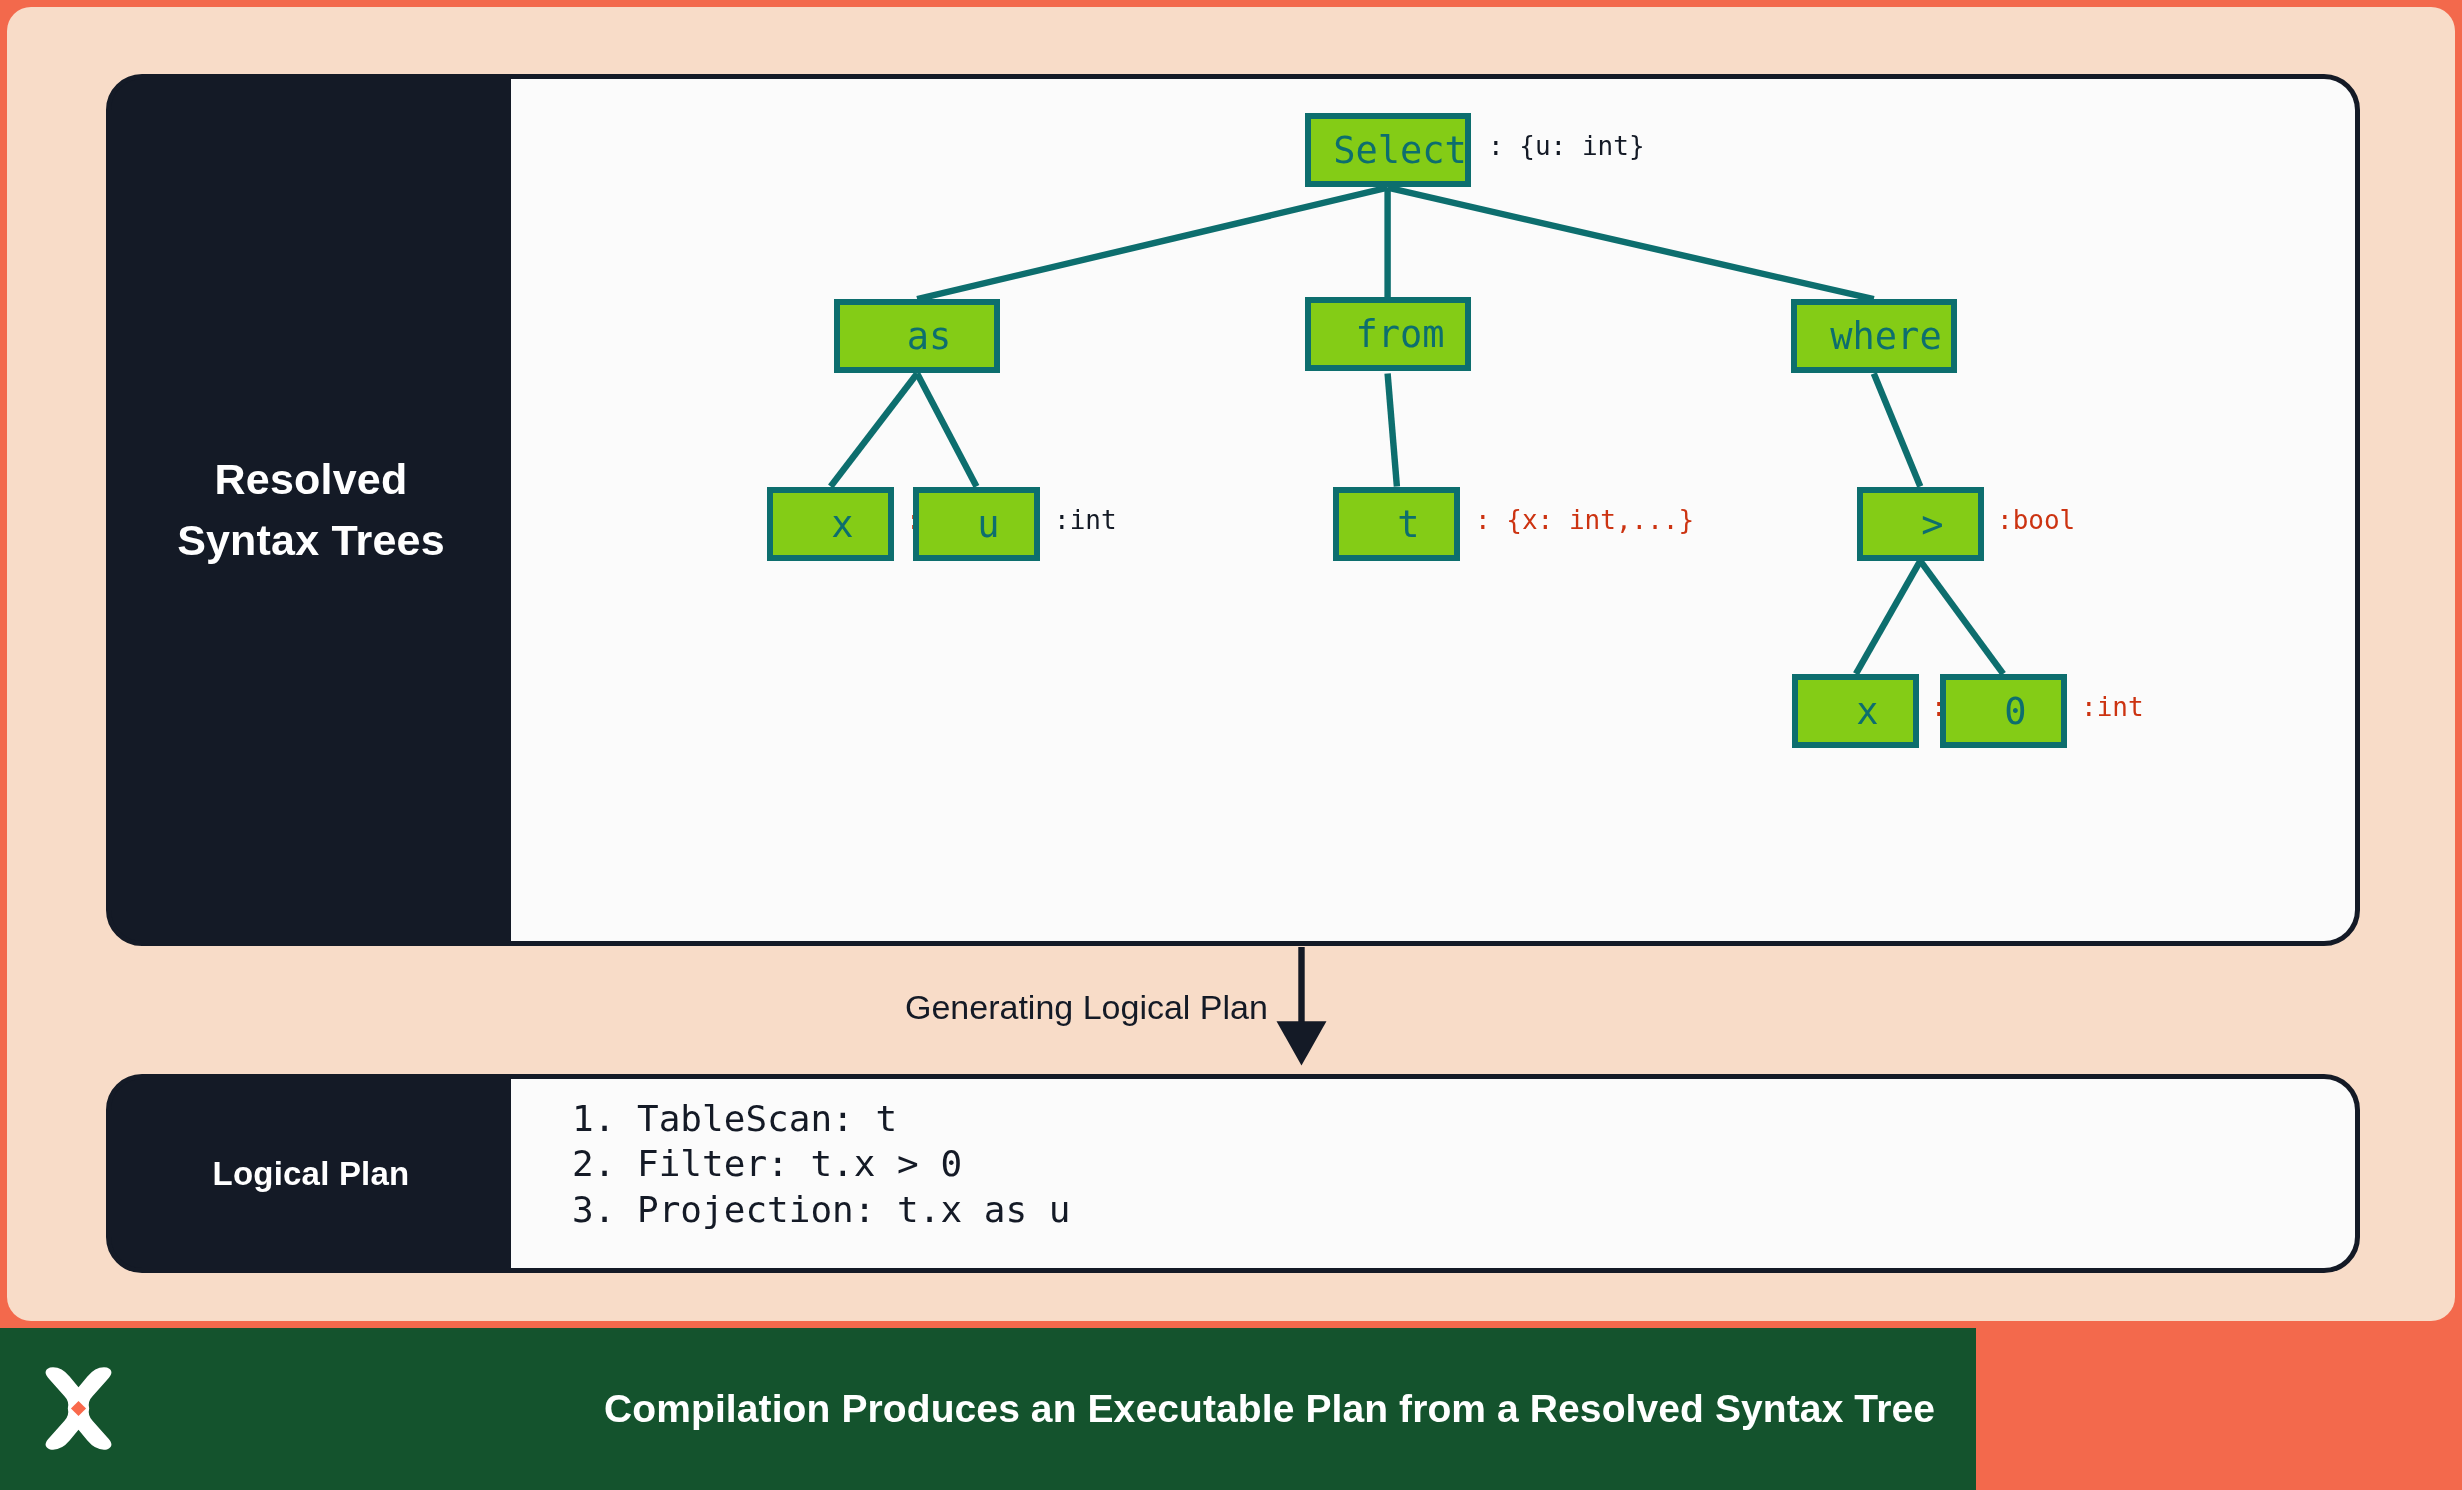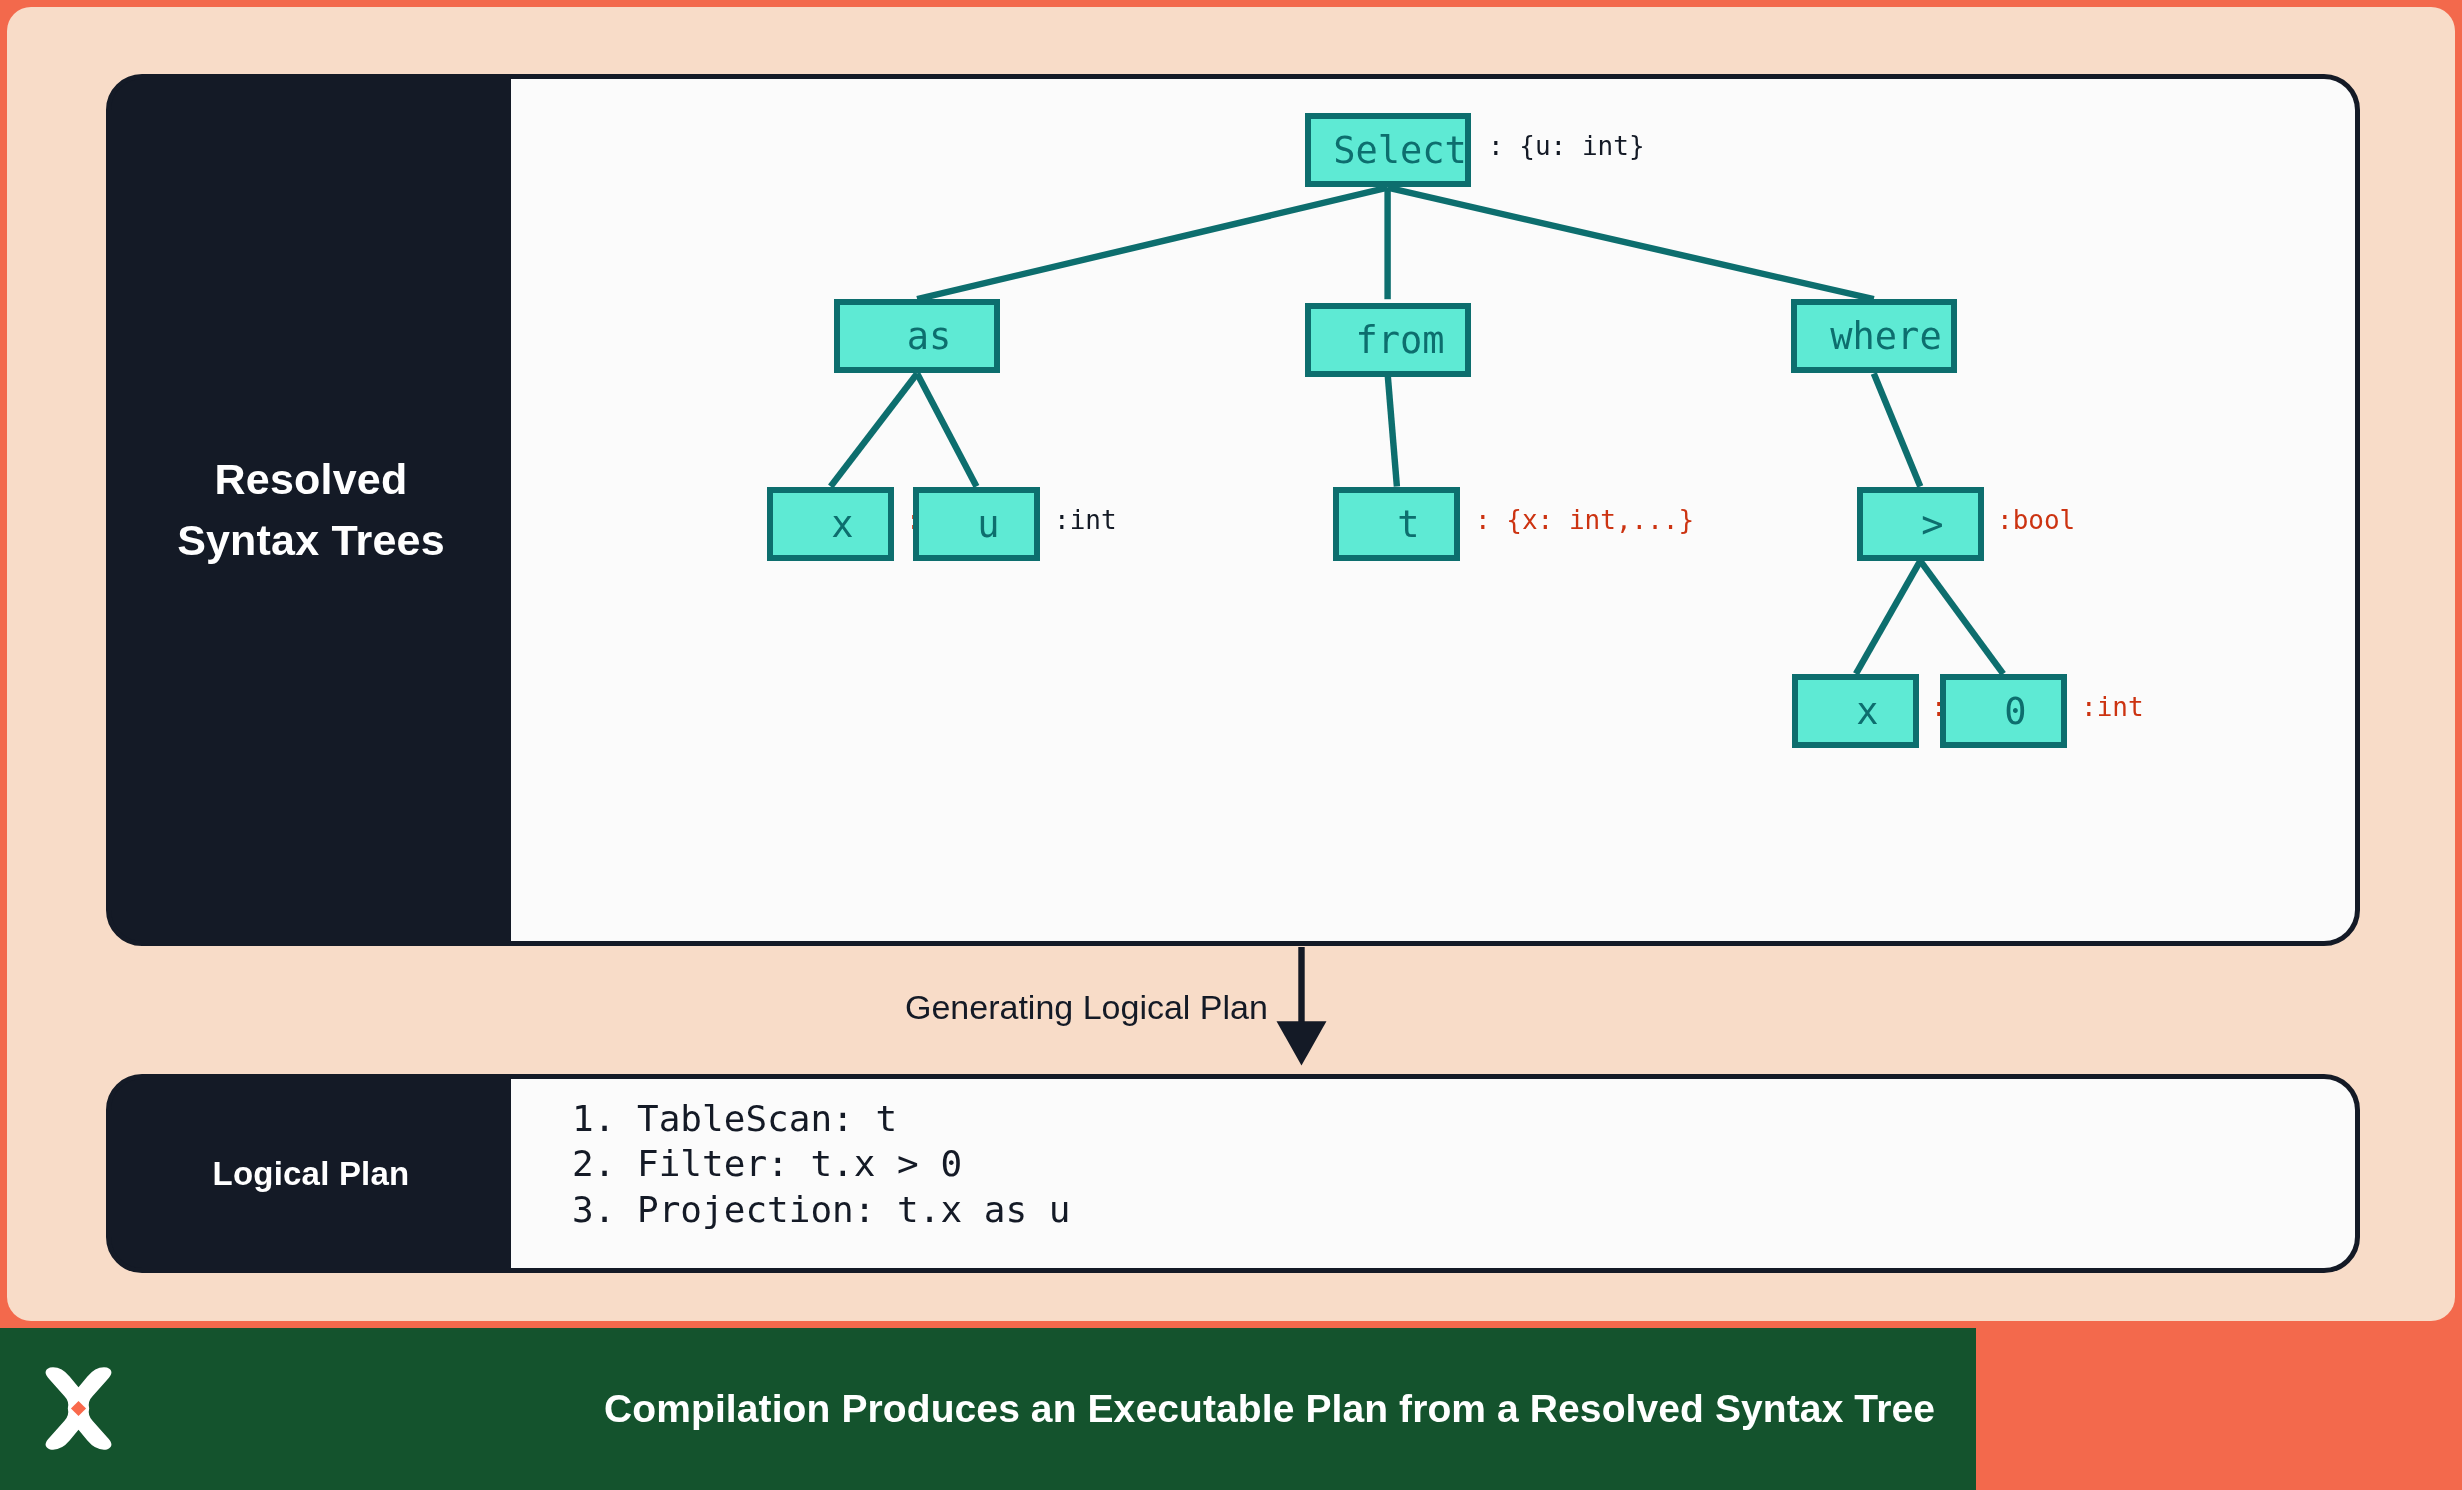--- a/index.html
+++ b/index.html
@@ -91,21 +91,21 @@
     color: #141A26;
     white-space: pre;
   }
 
   
   #tree { position: absolute; inset: 0; }
   #edges { position: absolute; left: 0; top: 0; }
 
   .node {
     position: absolute;
-    background: #5eead4;
+    background: #84cc16;
     border: 6.4px solid #0D6E6E;
     display: flex;
     align-items: center;
     justify-content: center;
     font-family: "DejaVu Sans Mono", monospace;
     color: #0D6E6E;
     font-size: 37px;
     white-space: pre;
     padding-left: 24px;
   }
@@ -165,21 +165,21 @@
             <line x1="568" y1="412" x2="447" y2="570" stroke="#0D6E6E" stroke-width="9"></line>
             <line x1="568" y1="412" x2="651" y2="570" stroke="#0D6E6E" stroke-width="9"></line>
             <line x1="1226" y1="412" x2="1239" y2="570" stroke="#0D6E6E" stroke-width="9"></line>
             <line x1="1906" y1="412" x2="1971" y2="570" stroke="#0D6E6E" stroke-width="9"></line>
             <line x1="1971" y1="674" x2="1881" y2="832" stroke="#0D6E6E" stroke-width="9"></line>
             <line x1="1971" y1="674" x2="2087" y2="832" stroke="#0D6E6E" stroke-width="9"></line>
           </svg>
       <div class="node" style="left: 794px; top: 34px; width: 166px; height: 74px;">Select</div>
           <div class="type dark" style="left: 977px; top: 54px;">: {u: int}</div>
           <div class="node" style="left: 323px; top: 220px; width: 166px; height: 74px;">as</div>
-          <div class="node" style="left: 794px; top: 224px; width: 166px; height: 74px;">from</div>
+          <div class="node" style="left: 794px; top: 218px; width: 166px; height: 74px;">from</div>
           <div class="node" style="left: 1280px; top: 220px; width: 166px; height: 74px;">where</div>
           <div class="node" style="left: 256px; top: 408px; width: 127px; height: 74px;">x</div>
           <div class="type red" style="left: 395px; top: 428px;">:int</div>
           <div class="node" style="left: 402px; top: 408px; width: 127px; height: 74px;">u</div>
           <div class="type dark" style="left: 543px; top: 428px;">:int</div>
           <div class="node" style="left: 822px; top: 408px; width: 127px; height: 74px;">t</div>
           <div class="type red" style="left: 964px; top: 428px;">: {x: int,...}</div>
           <div class="node" style="left: 1346px; top: 408px; width: 127px; height: 74px;">&gt;</div>
           <div class="type red" style="left: 1486px; top: 428px;">:bool</div>
           <div class="node" style="left: 1281px; top: 595px; width: 127px; height: 74px;">x</div>

